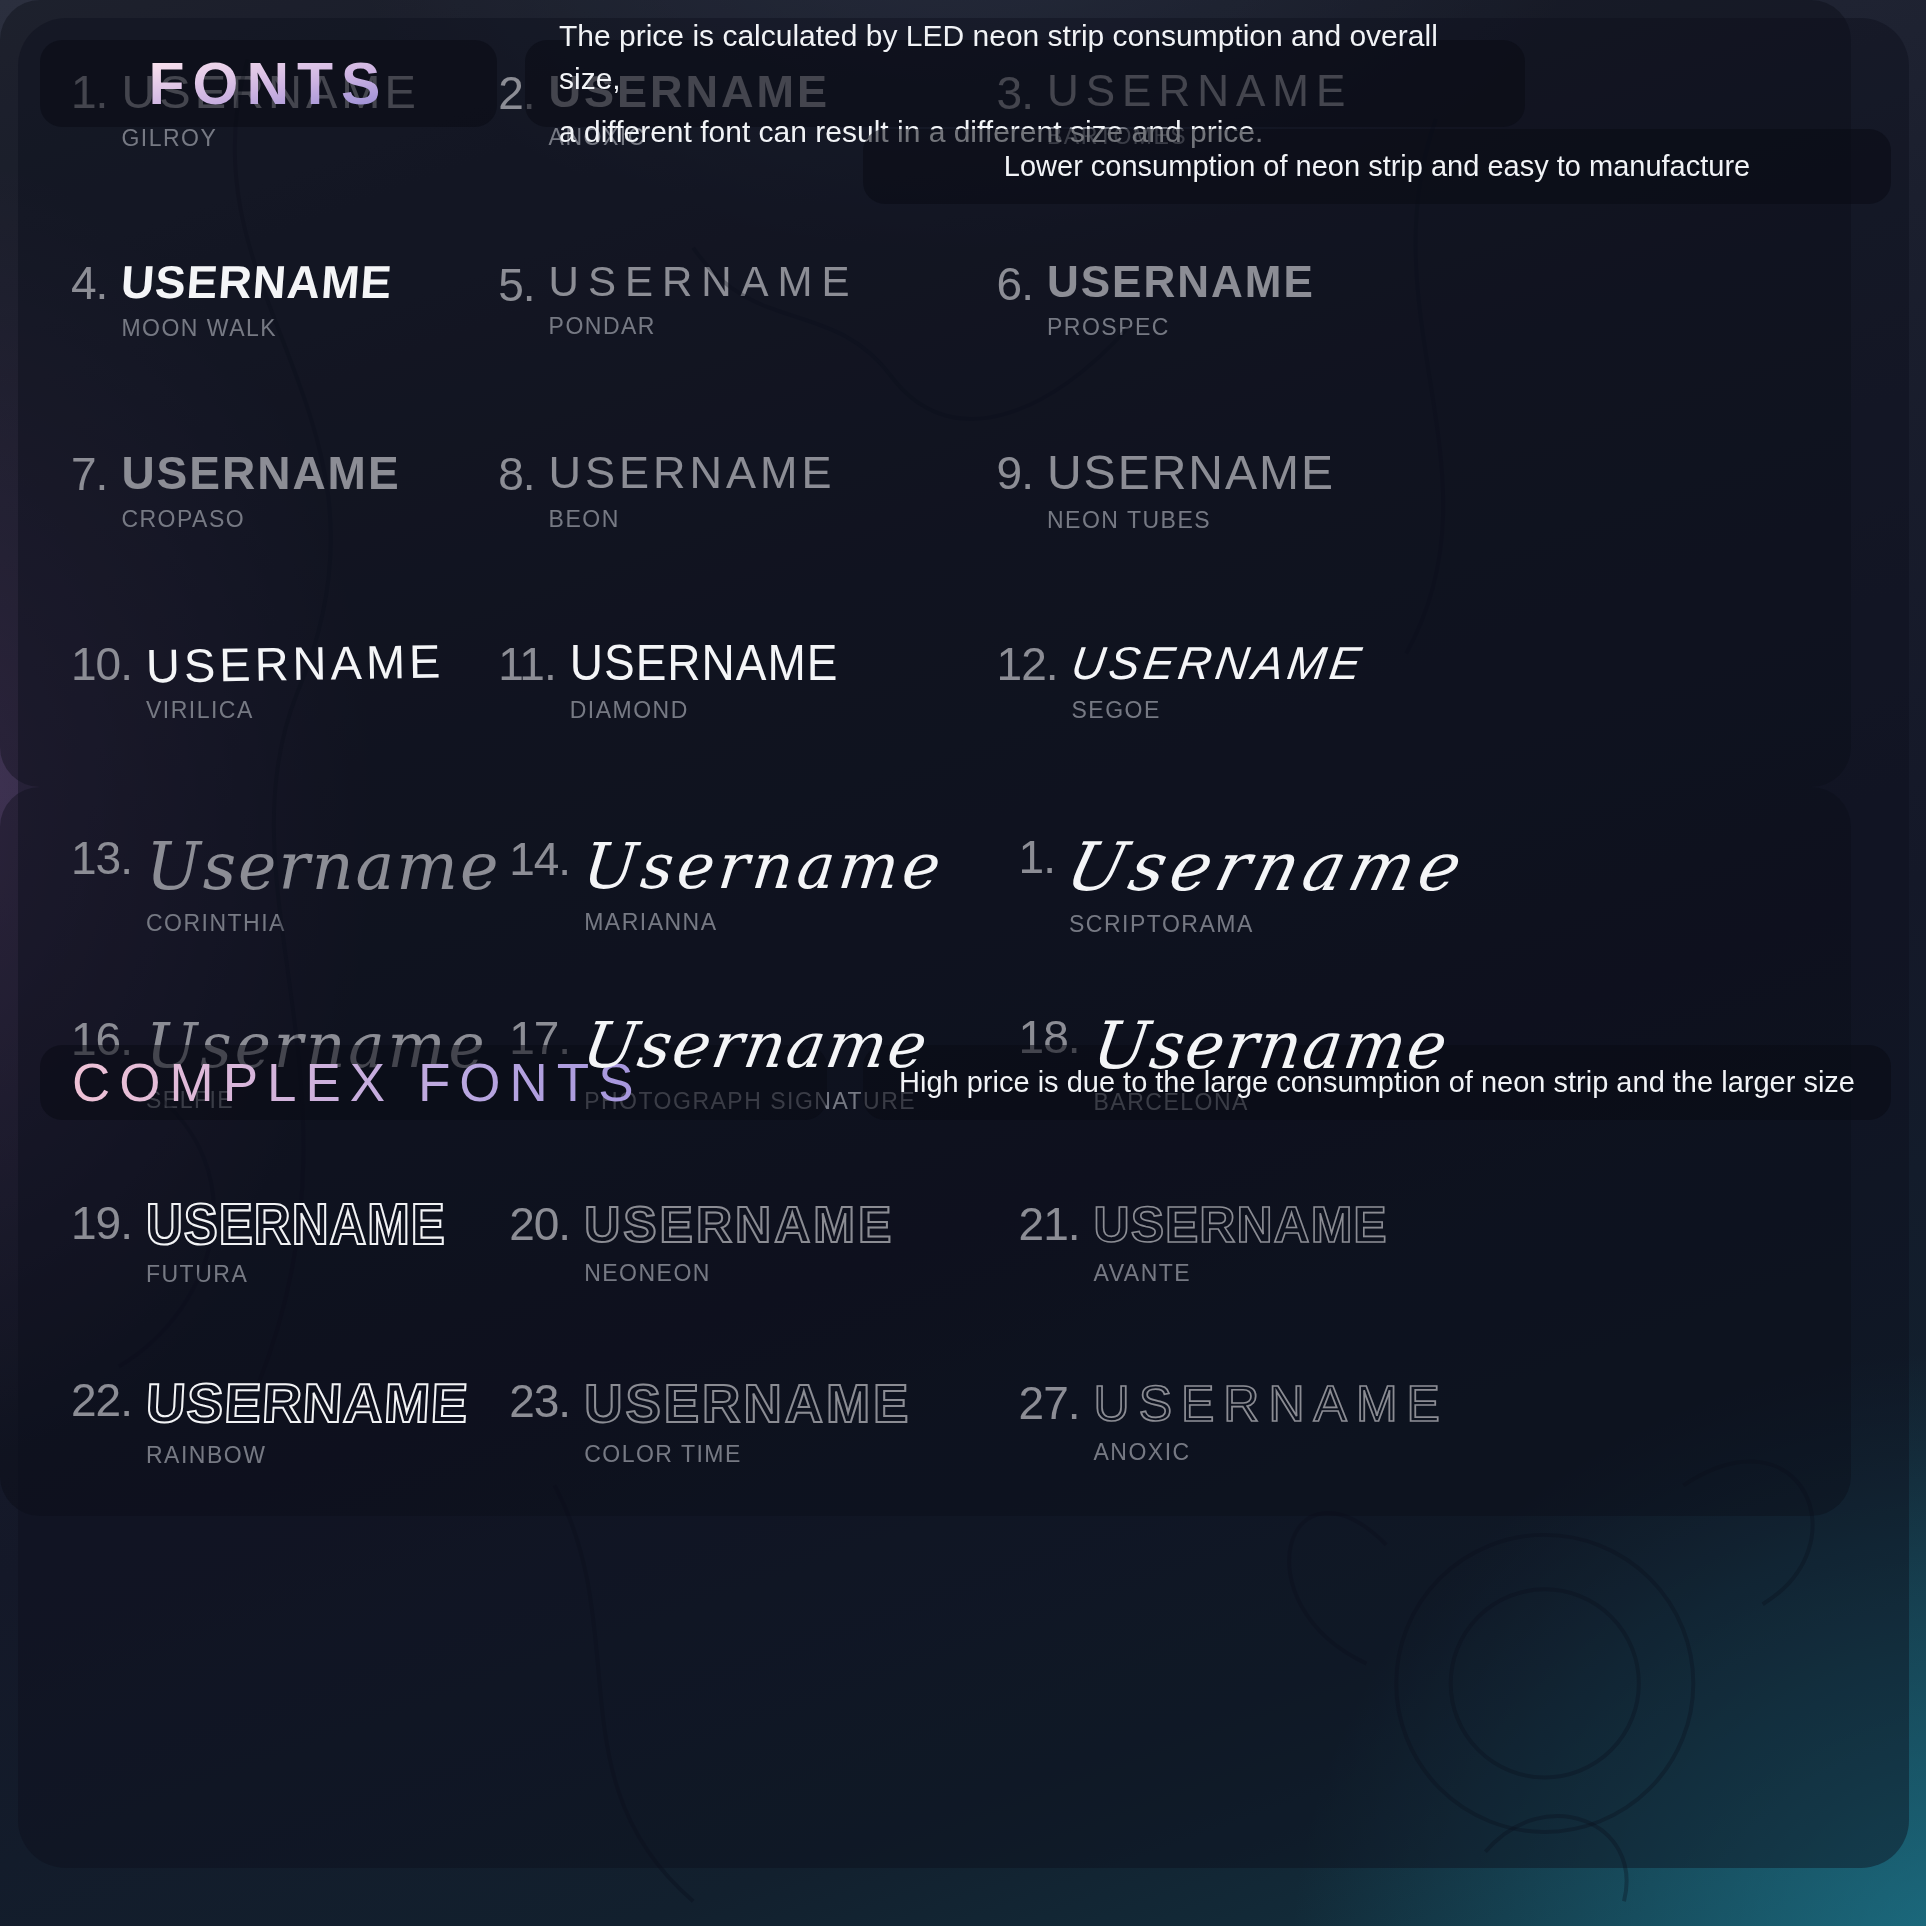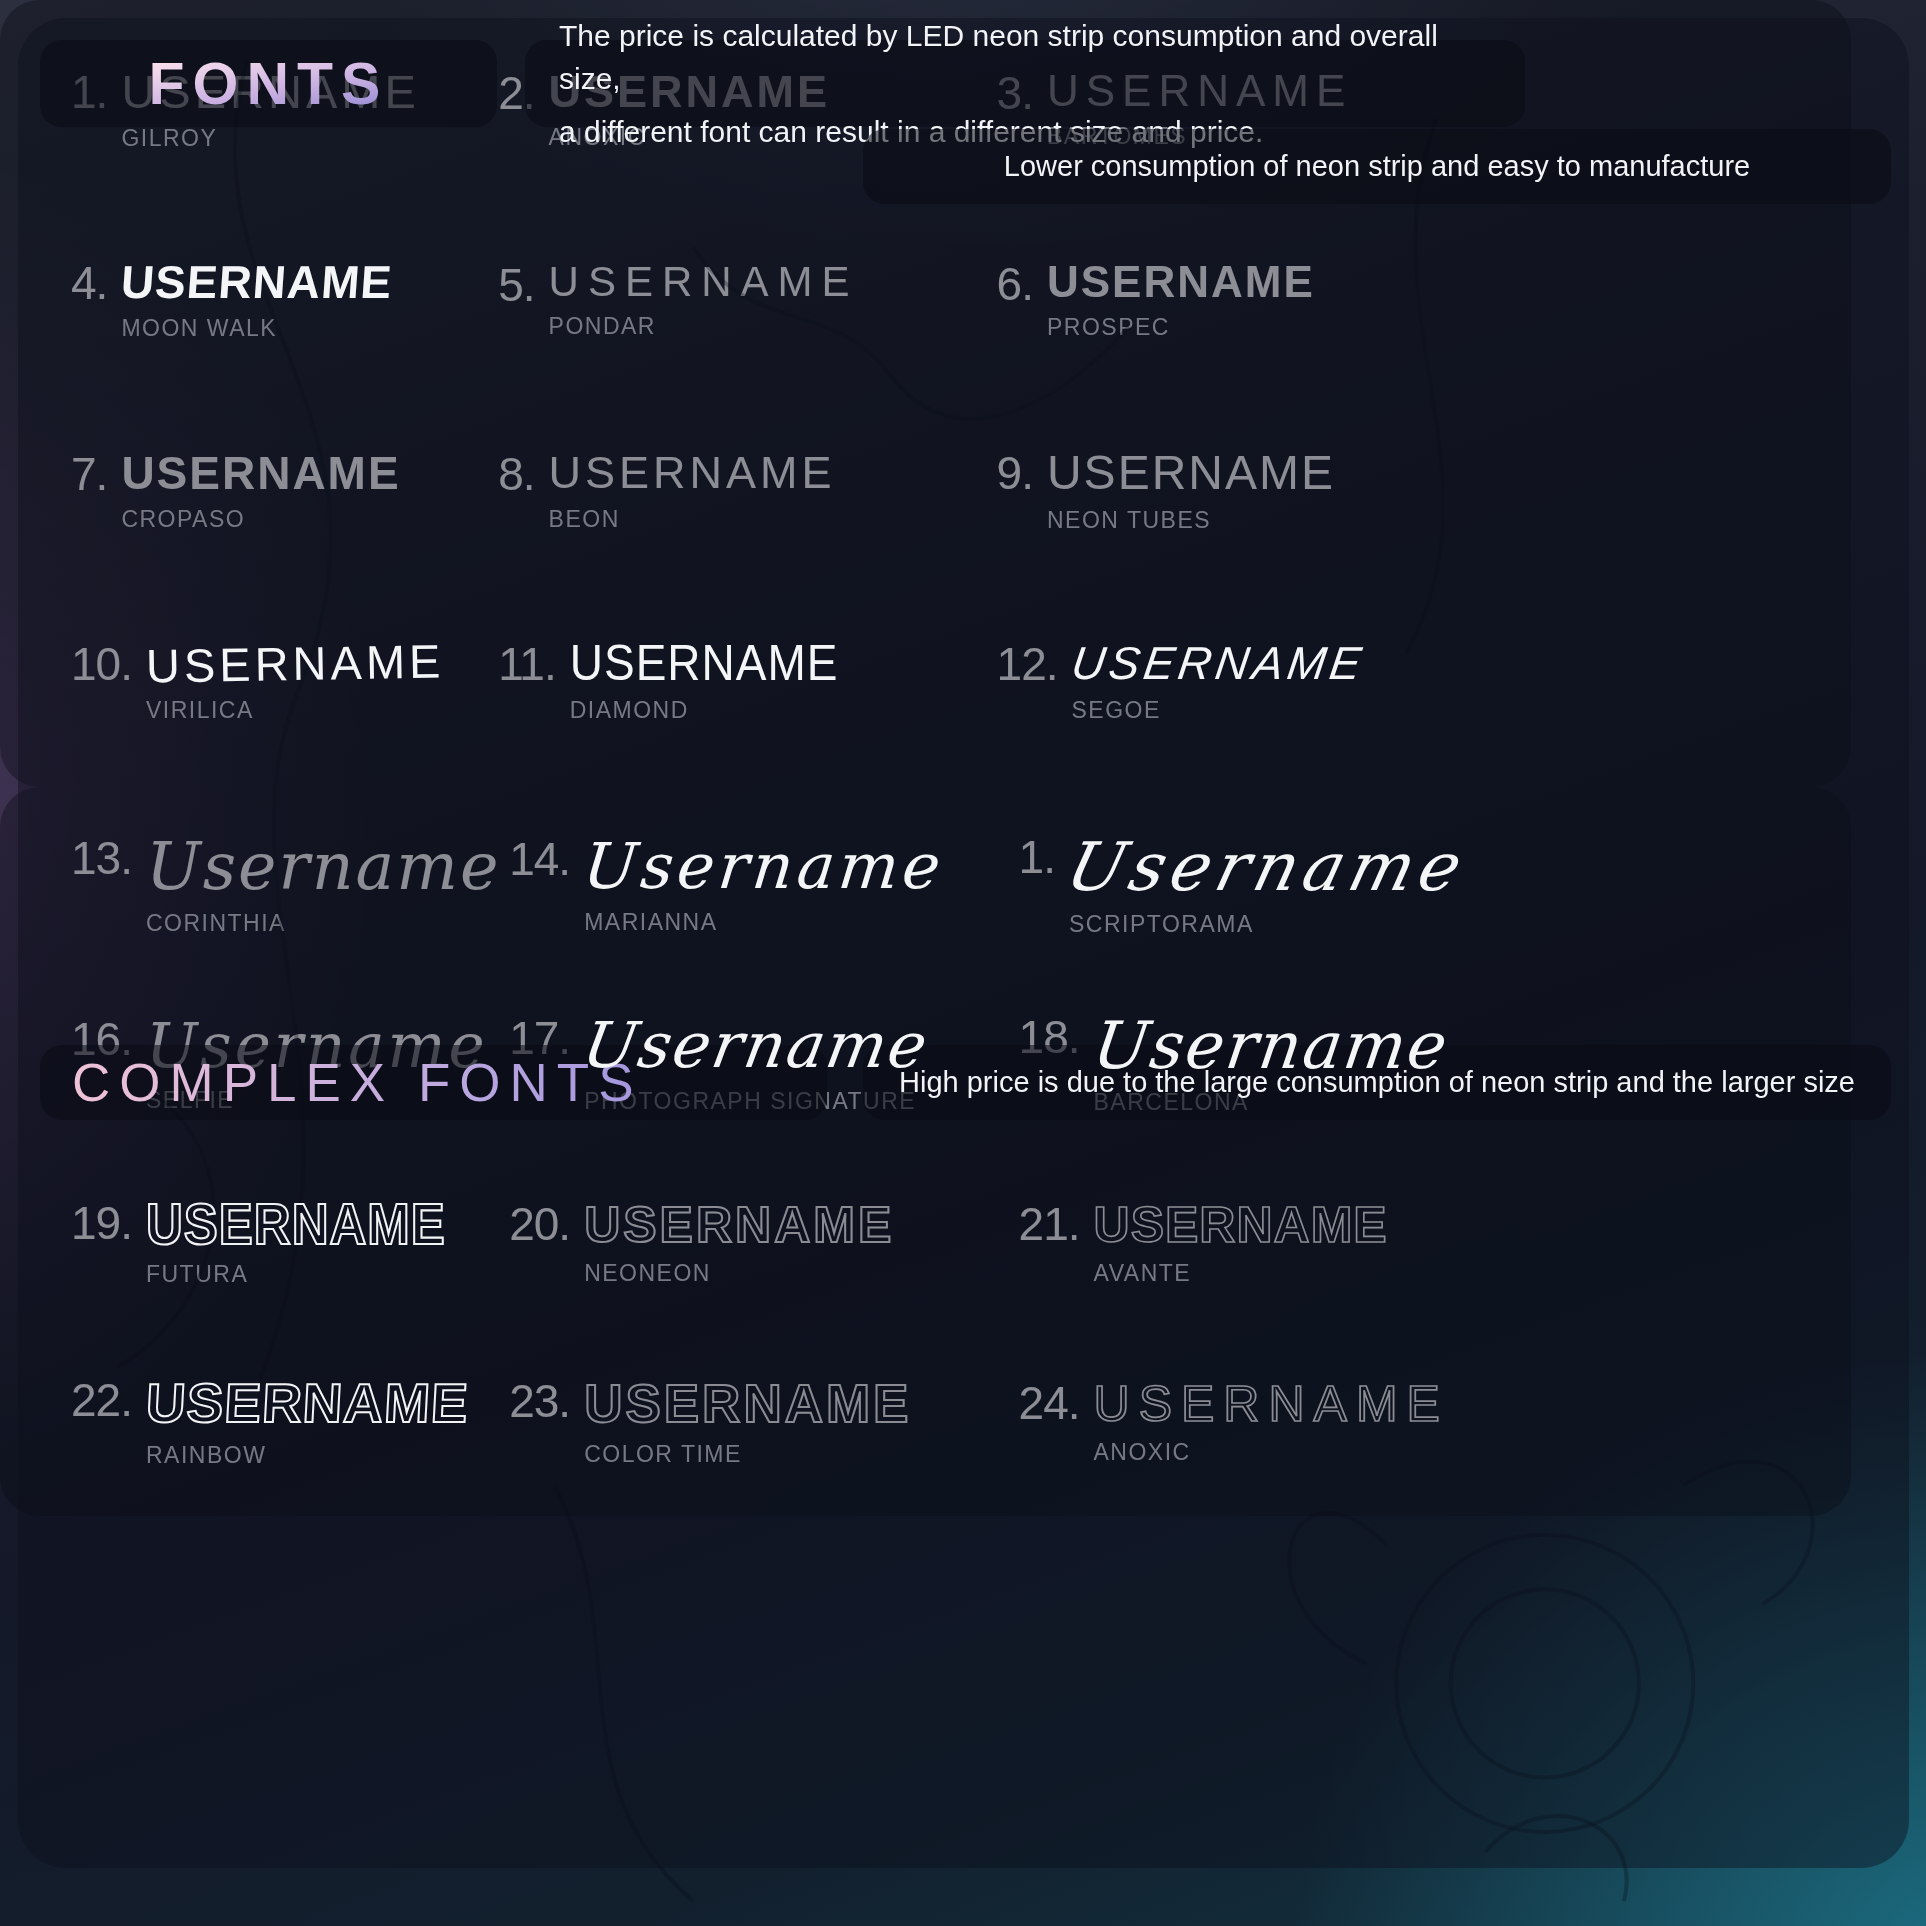--- a/index.html
+++ b/index.html
@@ -284,21 +284,21 @@
         </span>
     </div>
     <div class="cell">
       <span class="num">23.</span>
       <span class="stack">
           <span class="sample outline v23">USERNAME</span>
       <span class="fname">COLOR TIME</span>
         </span>
     </div>
     <div class="cell">
-      <span class="num">24.</span>
+      <span class="num">27.</span>
       <span class="stack">
           <span class="sample outline v24">USERNAME</span>
       <span class="fname">ANOXIC</span>
         </span>
     </div>
   </div>
 
 </div>
 
 

